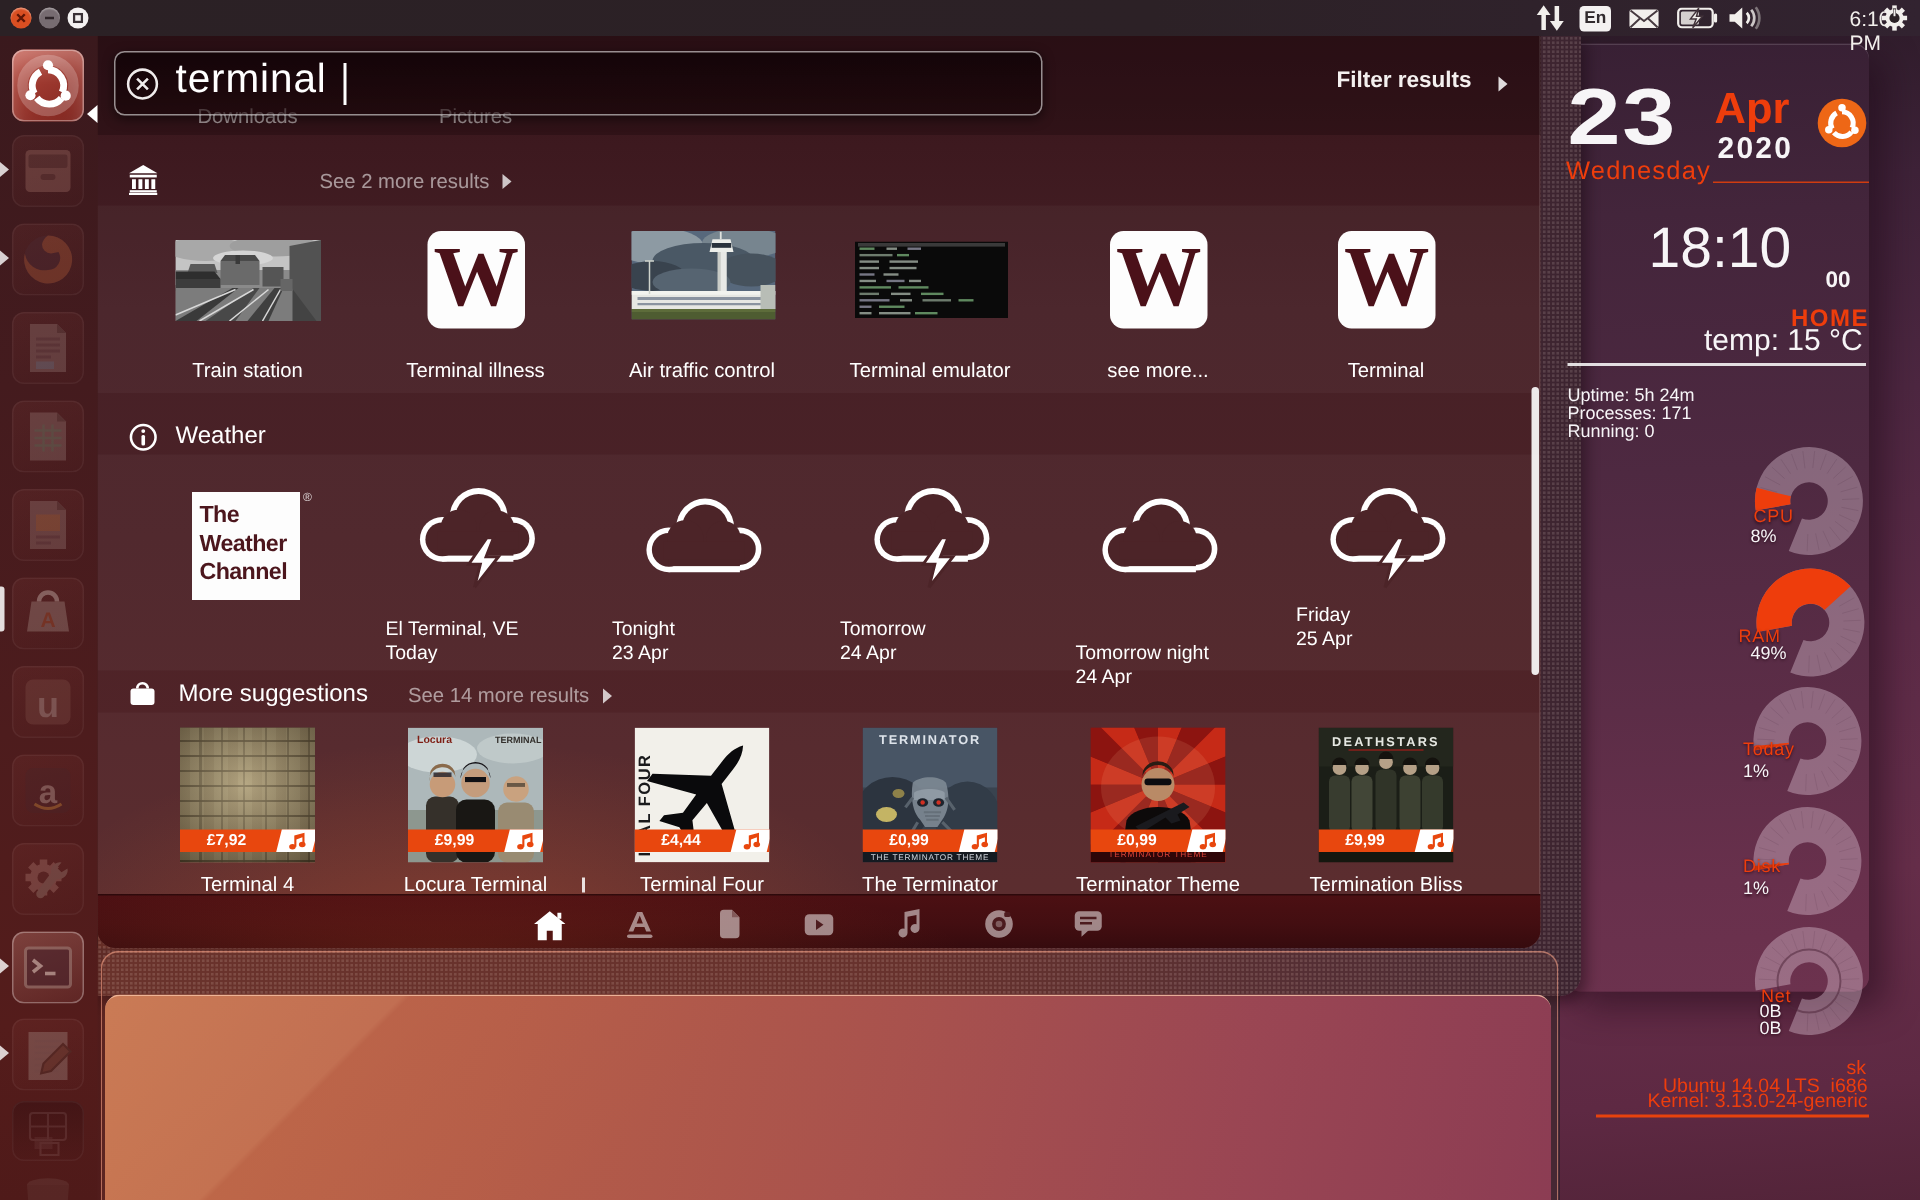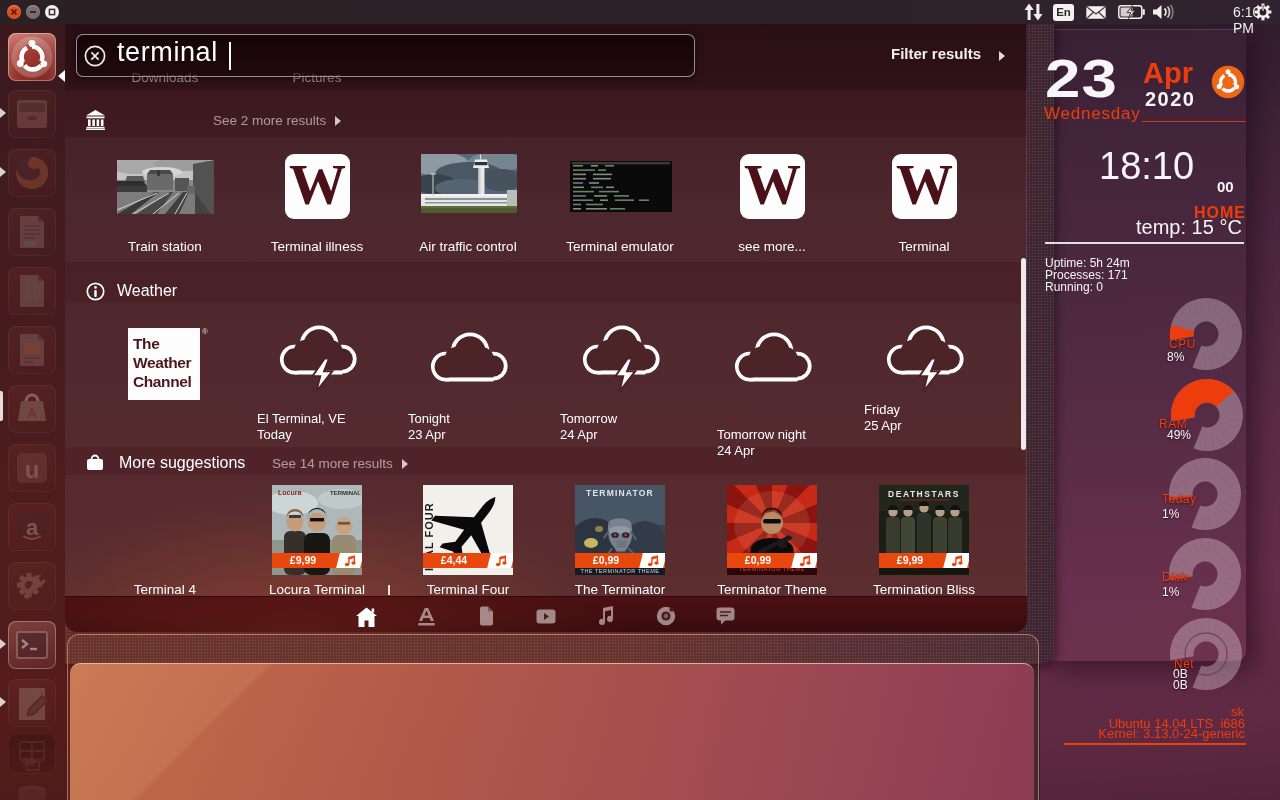--- a/index.html
+++ b/index.html
@@ -385,20 +385,37 @@
       <div class="abs wlabel" style="left:799px;top:378px;width:120px;">Friday<br>25 Apr</div>
 
       <svg class="abs" style="left:21px;top:429px;" width="18" height="18" viewBox="0 0 18 18">
         <path d="M5.5 6 a3.5 3.5 0 0 1 7 0" fill="none" stroke="#fff" stroke-width="1.8"></path>
         <rect x="1" y="6" width="16" height="11" rx="2" fill="#fff"></rect>
       </svg>
       <div class="abs hdr" style="left:54px;top:430px;">More suggestions</div>
       <div class="abs hdrmore" style="left:207px;top:432px;">See 14 more results</div>
       <div class="abs" style="left:337px;top:435px;width:0;height:0;border-top:5px solid transparent;border-bottom:5px solid transparent;border-left:6px solid rgba(255,255,255,0.75);"></div>
 
+      <div class="cover" style="left:55px;top:461px;" id="cv1">
+          <div style="position:absolute;width:90px;height:90px;background:
+radial-gradient(circle at 48% 42%, rgba(210,195,155,0.55), rgba(55,45,28,0.5) 95%),
+repeating-linear-gradient(180deg, transparent 0 8.5px, rgba(52,42,28,0.85) 8.5px 10px),
+repeating-linear-gradient(90deg, transparent 0 13px, rgba(52,42,28,0.55) 13px 14.5px),
+repeating-linear-gradient(90deg, rgba(120,100,70,0.3) 0 7px, rgba(165,150,115,0.3) 7px 16px),#8d8063;"></div>
+<div class="ribbon"></div>
+          <div class="ribbonW"></div>
+          <svg width="13" height="13" viewBox="0 0 13 13" style="position:absolute;left:72px;top:69px;">
+<g fill="#e8470e">
+              <ellipse cx="3" cy="10.5" rx="2.2" ry="1.8"></ellipse>
+              <ellipse cx="9.5" cy="9" rx="2.2" ry="1.8"></ellipse>
+<path d="M4.2 10.5 V3 L11 1.2 V9 h-1.4 V4.2 L5.6 5.6 v4.9 Z"></path>
+            </g>
+          </svg>
+          <div class="price">£7,92</div>
+        </div>
       <div class="cover" style="left:207px;top:461px;" id="cv2">
           <svg width="90" height="90" viewBox="0 0 90 90" style="position:absolute;">
 <rect width="90" height="90" fill="#adb8ba"></rect>
 <ellipse cx="20" cy="18" rx="26" ry="12" fill="#cdd6d6"></ellipse>
 <ellipse cx="70" cy="14" rx="24" ry="10" fill="#bfc9c9"></ellipse>
 <rect y="55" width="90" height="35" fill="#8d978f"></rect>
 
 <rect x="12" y="46" width="22" height="44" rx="6" fill="#35302a"></rect>
 <circle cx="23" cy="38" r="8.5" fill="#c79b78"></circle>
 <path d="M14 36 a9 9 0 0 1 18 -1 l-1 -6 a9 9 0 0 0 -16 0 z" fill="#8a6b4c"></path>

